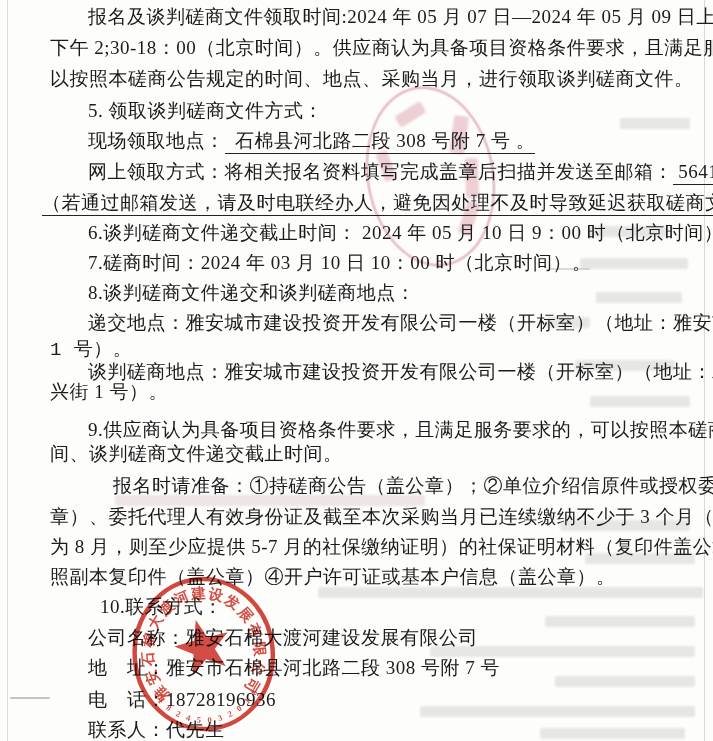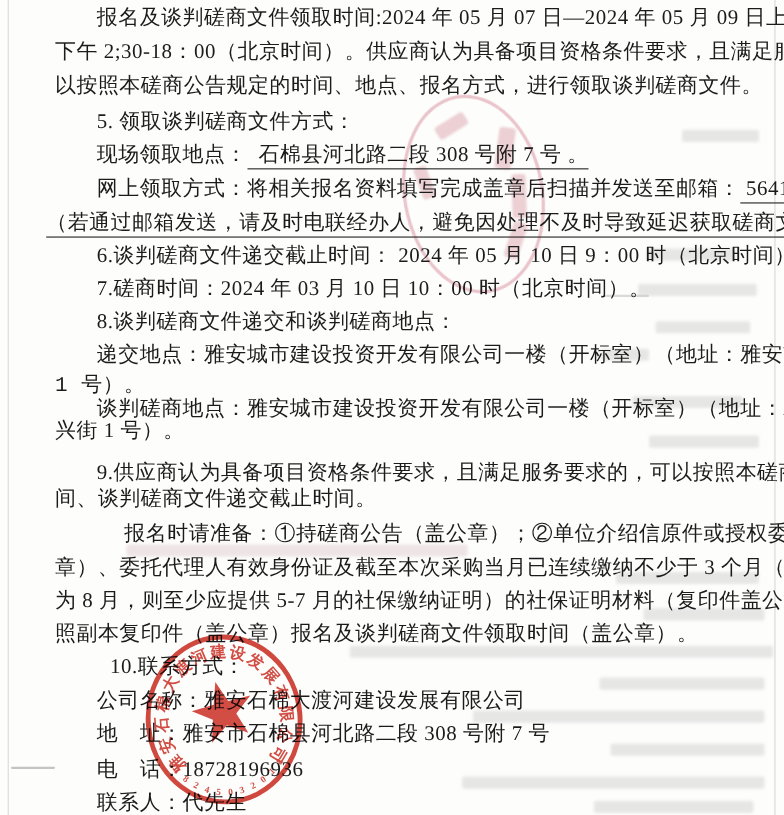--- a/index.html
+++ b/index.html
@@ -62,38 +62,38 @@
     <div class="ghost-blob" style="left:92px;top:36px;width:15px;height:38px;transform:rotate(18deg);"></div>
     <div class="ghost-blob" style="left:98px;top:80px;width:13px;height:40px;transform:rotate(8deg);"></div>
     <div class="ghost-blob" style="left:88px;top:122px;width:13px;height:34px;transform:rotate(28deg);"></div>
     <div class="ghost-blob" style="left:40px;top:20px;width:30px;height:13px;transform:rotate(-22deg);"></div>
     <div class="ghost-blob" style="left:16px;top:58px;width:12px;height:30px;transform:rotate(-10deg);"></div>
   </div>
 
   <div id="text-layer">
       <div class="line" style="left: 88px; top: 5px;"><span class="seg">报名及谈判磋商文件领取时间:2024 年 05 月 07 日—2024 年 05 月 09 日上午 8:30-12:00;</span></div>
       <div class="line" style="left: 50px; top: 36px;"><span class="seg">下午 2;30-18：00（北京时间）。供应商认为具备项目资格条件要求，且满足服务要求的，可</span></div>
-      <div class="line" style="left: 50px; top: 67px;"><span class="seg">以按照本磋商公告规定的时间、地点、报名方式，进行领取谈判磋商文件。</span></div>
+      <div class="line" style="left: 50px; top: 67px;"><span class="seg">以按照本磋商公告规定的时间、地点、采购当月，进行领取谈判磋商文件。</span></div>
       <div class="line" style="left: 88px; top: 99px;"><span class="seg">5. 领取谈判磋商文件方式：</span></div>
       <div class="line" style="left: 88px; top: 129px;"><span class="seg">现场领取地点：</span><span class="seg u">  石棉县河北路二段 308 号附 7 号 。</span></div>
       <div class="line" style="left: 88px; top: 160px;"><span class="seg">网上领取方式：将相关报名资料填写完成盖章后扫描并发送至邮箱：</span><span class="seg u"> 564136825@qq.com</span></div>
       <div class="line" style="left: 42px; top: 191px;"><span class="seg u">（若通过邮箱发送，请及时电联经办人，避免因处理不及时导致延迟获取磋商文件）  </span></div>
       <div class="line" style="left: 88px; top: 221px;"><span class="seg">6.谈判磋商文件递交截止时间： 2024 年 05 月 10 日 9：00 时（北京时间）;</span></div>
       <div class="line" style="left: 88px; top: 251px;"><span class="seg">7.磋商时间：2024 年 03 月 10 日 10：00 时（北京时间）。</span></div>
       <div class="line" style="left: 88px; top: 281px; font-family: Liberation Serif, serif;"><span class="seg">8.谈判磋商文件递交和谈判磋商地点：</span></div>
       <div class="line" style="left: 88px; top: 311px;"><span class="seg">递交地点：雅安城市建设投资开发有限公司一楼（开标室）（地址：雅安市雨城区和兴街</span></div>
       <div class="line" style="left: 50px; top: 338px; font-family: Liberation Mono, monospace;"><span class="seg">1 号）。</span></div>
       <div class="line" style="left: 88px; top: 360px;"><span class="seg">谈判磋商地点：雅安城市建设投资开发有限公司一楼（开标室）（地址：雅安市雨城区和</span></div>
       <div class="line" style="left: 50px; top: 380px;"><span class="seg">兴街 1 号）。</span></div>
       <div class="line" style="left: 88px; top: 418px;"><span class="seg">9.供应商认为具备项目资格条件要求，且满足服务要求的，可以按照本磋商公告规定的时</span></div>
       <div class="line" style="left: 50px; top: 442px;"><span class="seg">间、谈判磋商文件递交截止时间。</span></div>
       <div class="line" style="left: 113px; top: 474px;"><span class="seg">报名时请准备：①持磋商公告（盖公章）；②单位介绍信原件或授权委托书原件（盖公</span></div>
       <div class="line" style="left: 50px; top: 505px;"><span class="seg">章）、委托代理人有效身份证及截至本次采购当月已连续缴纳不少于 3 个月（例如，采购当月</span></div>
       <div class="line" style="left: 50px; top: 535px;"><span class="seg">为 8 月，则至少应提供 5-7 月的社保缴纳证明）的社保证明材料（复印件盖公章）；③营业执</span></div>
-      <div class="line" style="left: 50px; top: 565px;"><span class="seg">照副本复印件（盖公章）报名及谈判磋商文件领取时间（盖公章）。</span></div>
+      <div class="line" style="left: 50px; top: 565px;"><span class="seg">照副本复印件（盖公章）④开户许可证或基本户信息（盖公章）。</span></div>
       <div class="line" style="left: 100px; top: 595px;"><span class="seg">10.联系方式：</span></div>
       <div class="line" style="left: 88px; top: 626px; text-align: center;"><span class="seg">公司名称：雅安石棉大渡河建设发展有限公司</span></div>
       <div class="line" style="left: 88px; top: 656px;"><span class="seg">地　址：雅安市石棉县河北路二段 308 号附 7 号</span></div>
       <div class="line" style="left: 88px; top: 688px;"><span class="seg">电　话：18728196936</span></div>
       <div class="line" style="left: 88px; top: 718px;"><span class="seg">联系人：代先生</span></div>
     </div>
 
   <div id="seal-mount"><svg width="160" height="170" viewBox="0 0 160 170">
         <ellipse cx="80" cy="82" rx="69" ry="75" fill="none" stroke="#cc3026" stroke-width="4.5" opacity="0.95"></ellipse>
         <polygon points="75.0,47.4 85.1,65.6 105.6,62.4 91.5,77.6 100.9,96.1 82.0,87.4 67.3,102.1 69.8,81.4 51.3,72.0 71.7,67.9" fill="#cc3026" opacity="0.92"></polygon>

